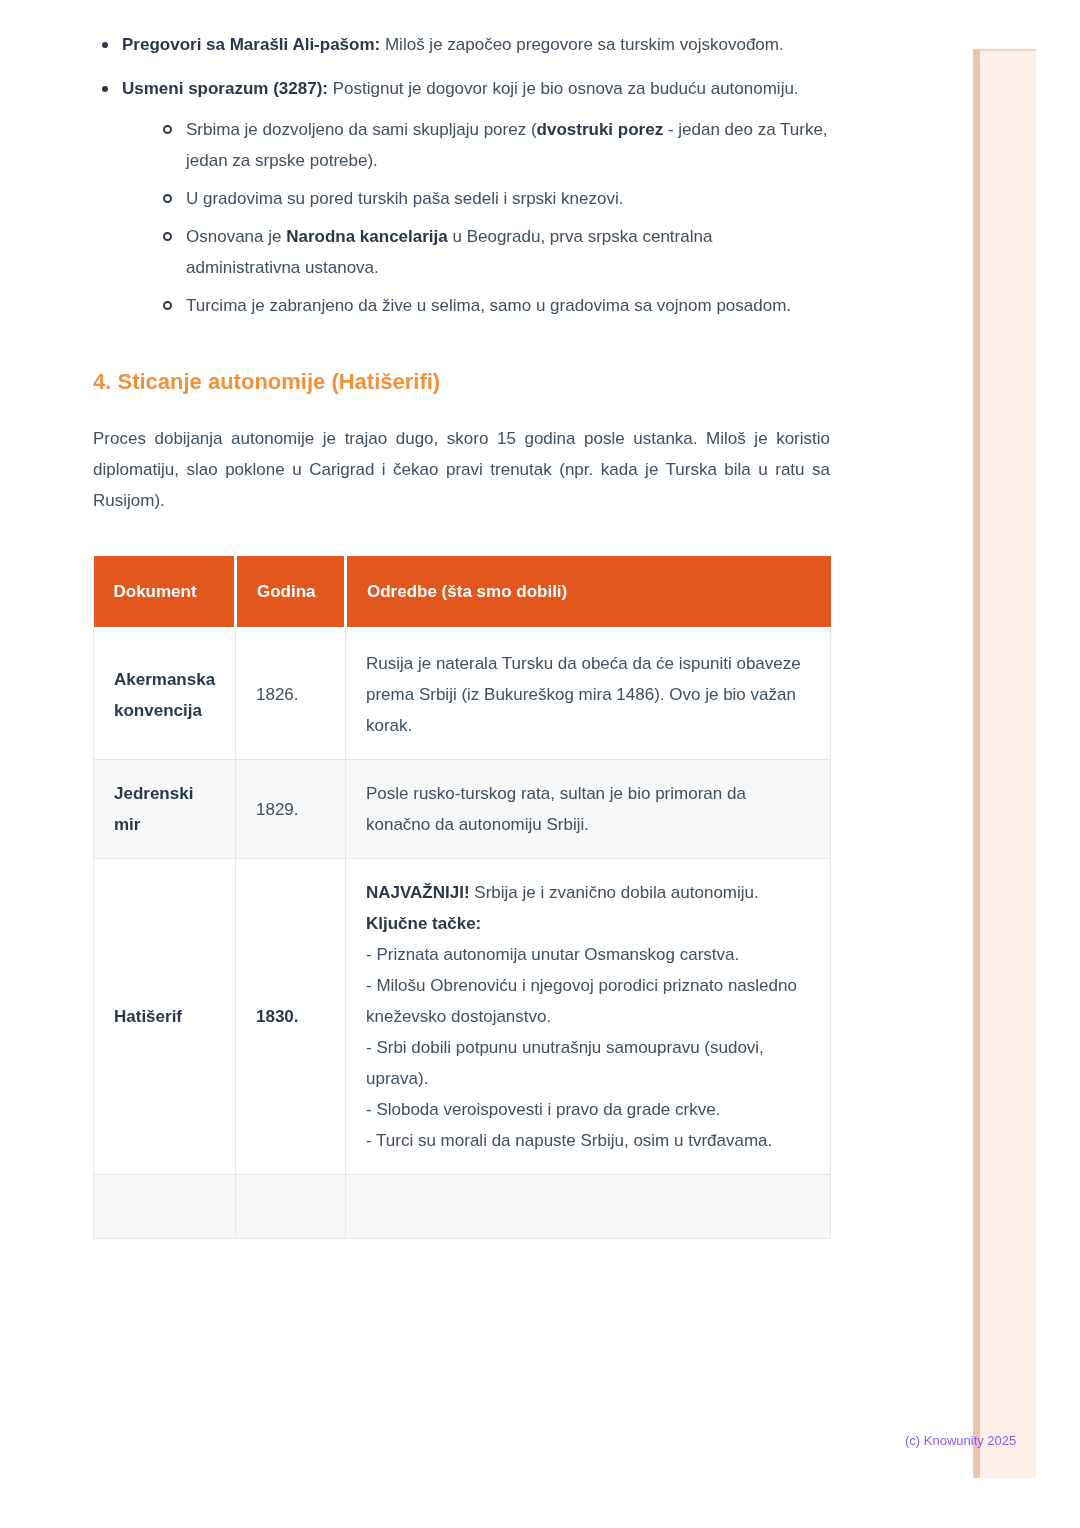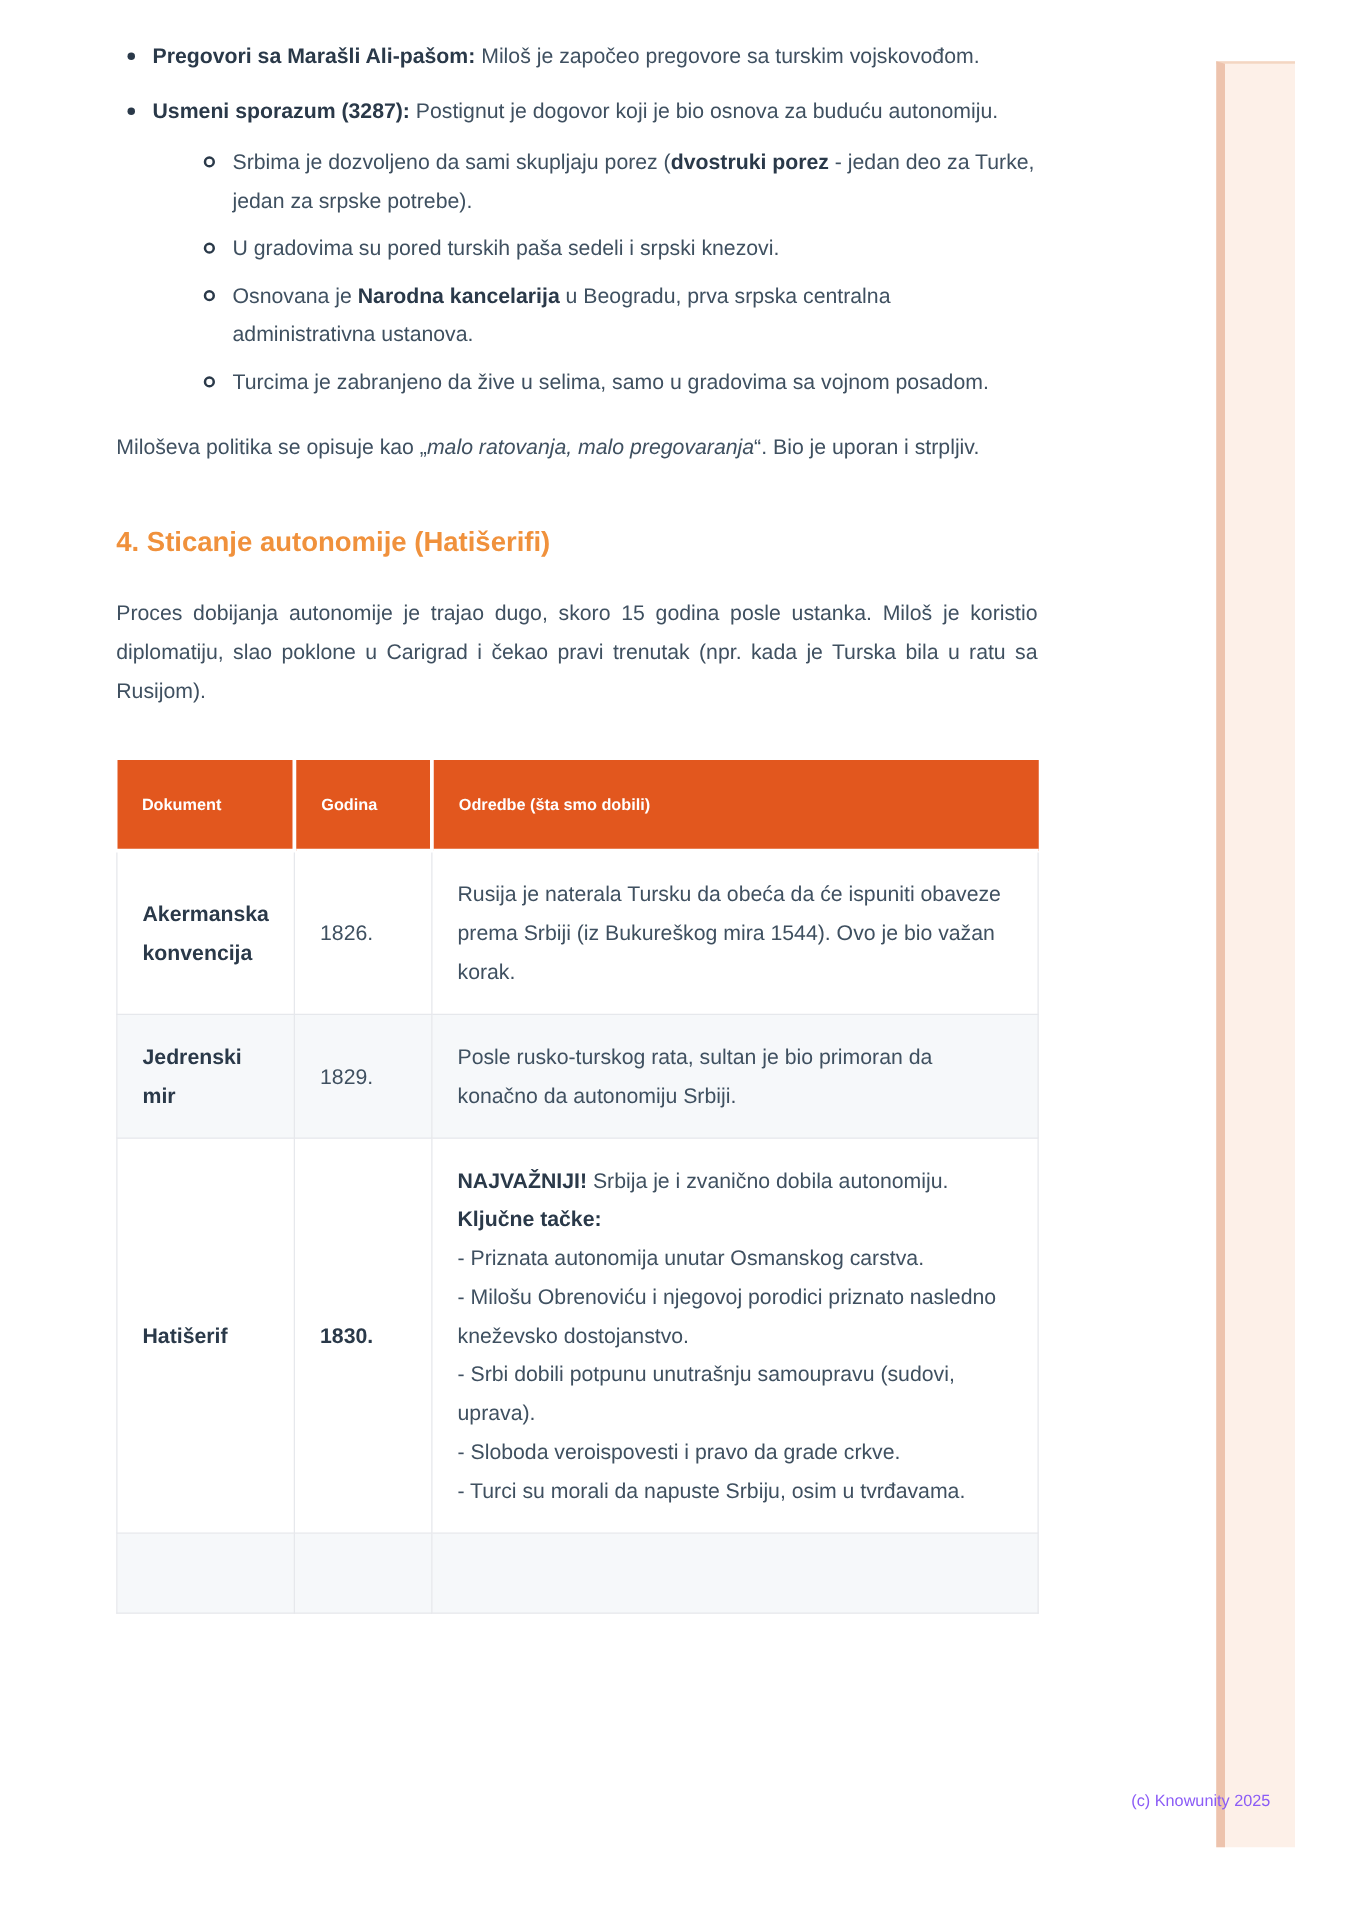--- a/index.html
+++ b/index.html
@@ -54,21 +54,21 @@
     font-weight: 700; color: #F0913C;
   }
   .intro { margin-top: 26px; text-align: justify; }
 
   table.doc-table {
     margin-top: 40px; width: 737px;
     border-collapse: collapse; table-layout: fixed;
   }
   table.doc-table th {
     background: #E2571E; color: #ffffff;
-    font-size: 13px; font-weight: 700; text-align: left;
+    font-size: 17px; font-weight: 700; text-align: left;
     padding: 20px; line-height: 31px;
     border: 3px solid #ffffff; border-top: none;
     vertical-align: middle;
   }
   table.doc-table th:first-child { border-left: none; }
   table.doc-table th:last-child { border-right: none; }
   table.doc-table td {
     border: 1px solid #E6E8EC;
     padding: 18px 20px;
     vertical-align: middle;
@@ -119,23 +119,20 @@
             <span>Osnovana je </span><span class="b">Narodna kancelarija</span><span> u Beogradu, prva srpska centralna administrativna ustanova.</span>
           </li>
           <li class="li2">
             <span class="circ"></span>
             <span>Turcima je zabranjeno da žive u selima, samo u gradovima sa vojnom posadom.</span>
           </li>
         </ul>
       </li>
     </ul>
 
-    <p class="para-milos">
-      <span>Miloševa politika se opisuje kao „</span><span class="it">malo ratovanja, malo pregovaranja</span><span>“. Bio je uporan i strpljiv.</span>
-    </p>
 
     <h2 class="section-title">4. Sticanje autonomije (Hatišerifi)</h2>
 
     <p class="intro">Proces dobijanja autonomije je trajao dugo, skoro 15 godina posle ustanka. Miloš je koristio diplomatiju, slao poklone u Carigrad i čekao pravi trenutak (npr. kada je Turska bila u ratu sa Rusijom).</p>
 
     <table class="doc-table">
       <colgroup>
         <col style="width:142px">
         <col style="width:110px">
         <col style="width:485px">
@@ -144,21 +141,21 @@
         <tr>
           <th>Dokument</th>
           <th>Godina</th>
           <th>Odredbe (šta smo dobili)</th>
         </tr>
       </thead>
       <tbody>
         <tr>
           <td class="doc-cell">Akermanska konvencija</td>
           <td class="year-cell">1826.</td>
-          <td>Rusija je naterala Tursku da obeća da će ispuniti obaveze prema Srbiji (iz Bukureškog mira 1544). Ovo je bio važan korak.</td>
+          <td>Rusija je naterala Tursku da obeća da će ispuniti obaveze prema Srbiji (iz Bukureškog mira 1486). Ovo je bio važan korak.</td>
         </tr>
         <tr>
           <td class="doc-cell">Jedrenski mir</td>
           <td class="year-cell">1829.</td>
           <td>Posle rusko-turskog rata, sultan je bio primoran da konačno da autonomiju Srbiji.</td>
         </tr>
         <tr>
           <td class="doc-cell">Hatišerif</td>
           <td class="year-cell bold-year">1830.</td>
           <td>

